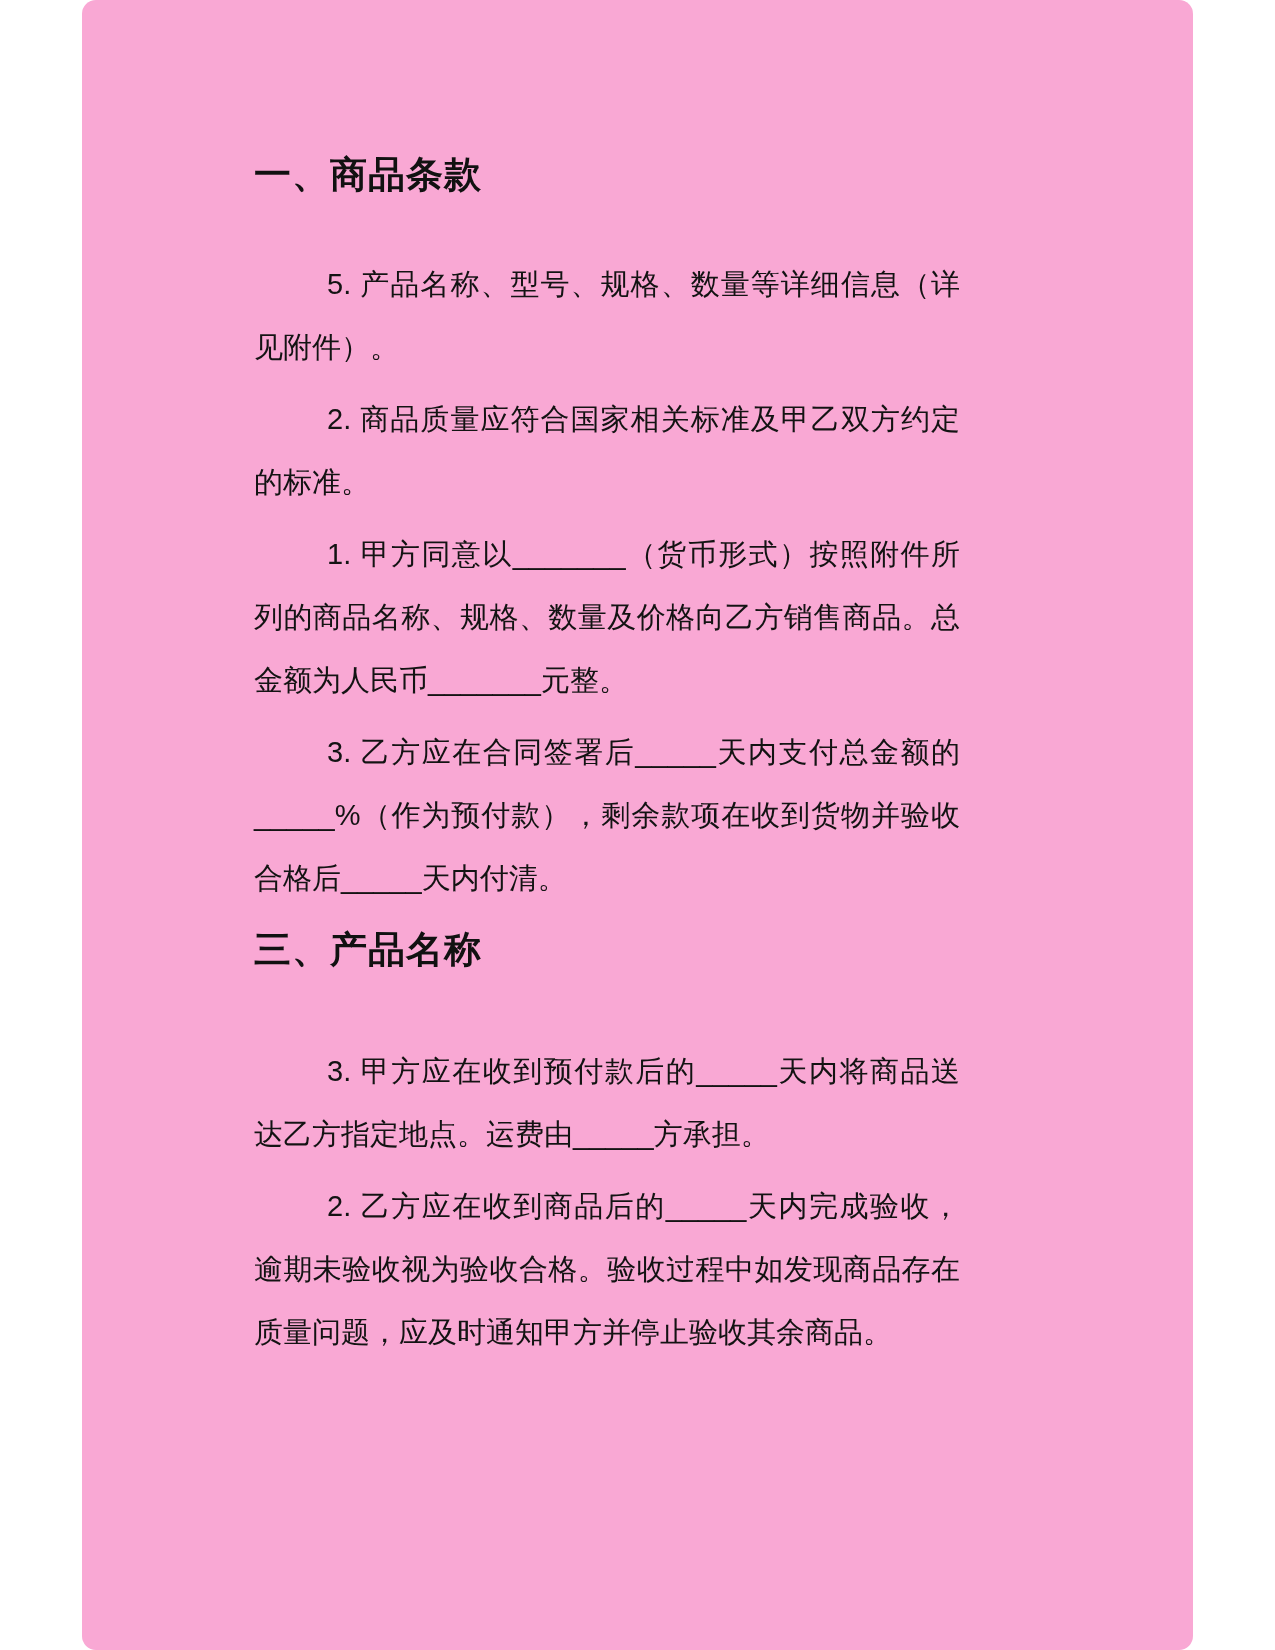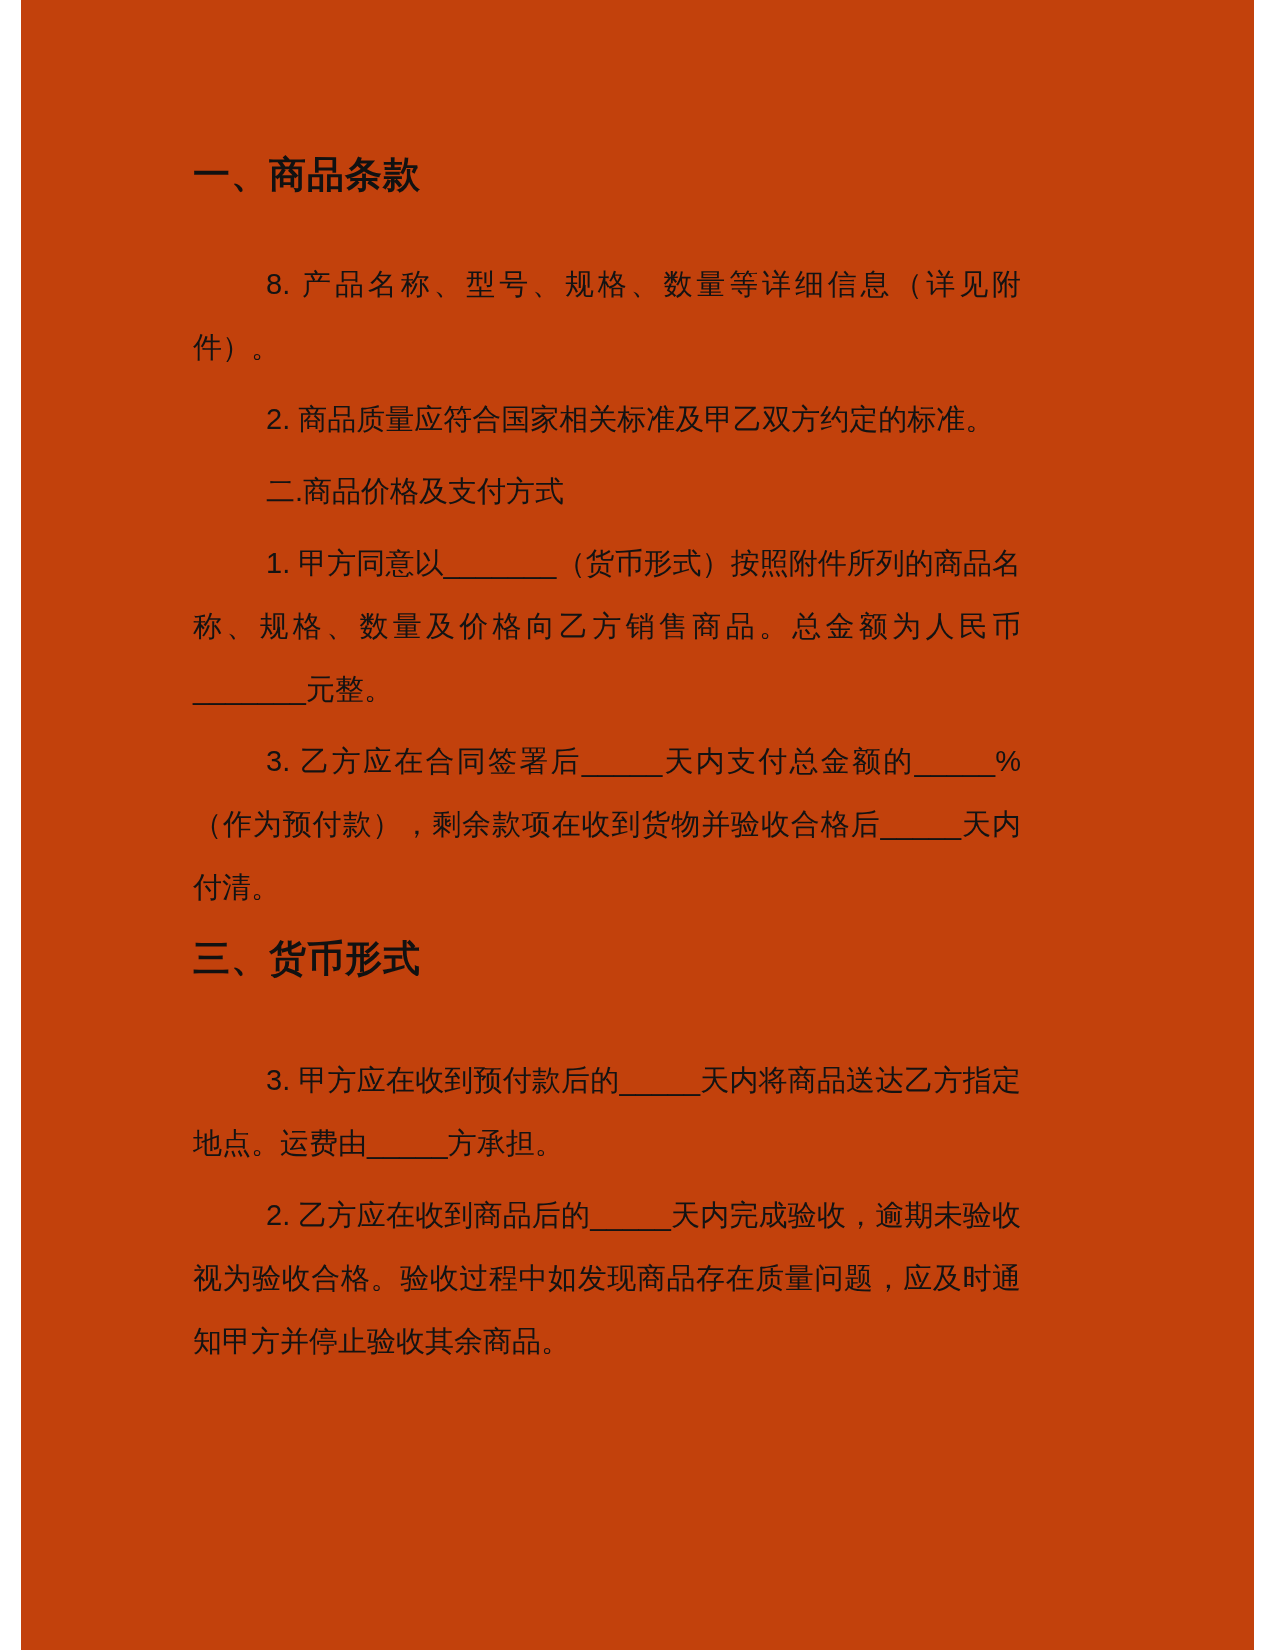--- a/index.html
+++ b/index.html
@@ -2,27 +2,28 @@
 <html lang="zh"><head>
 <meta charset="utf-8">
 <style>
   html, body {
     margin: 0;
     padding: 0;
     background: #ffffff;
   }
   .page {
     position: relative;
-    width: 1233px;
+    width: 1111px;
     height: 1650px;
     margin: 0 auto;
-    background: #c2410c;
+    background: #f9a8d4;
     overflow: hidden;
     font-family: "Liberation Sans", "DejaVu Sans", sans-serif;
     color: #131313;
+    border-radius: 14px;
   }
   .content {
     box-sizing: border-box;
     padding: 147px 233px 0 172px; 
     text-align: justify;
   }
   .section-heading {
     font-size: 37px;
     font-weight: 700;
     line-height: 56px;
@@ -53,30 +54,29 @@
   }
 </style>
 </head>
 <body>
 
 <div class="page">
   <div class="content">
 
     <h1 class="section-heading">一、商品条款</h1>
 
-    <p class="clause">8. 产品名称、型号、规格、数量等详细信息（详见附件）。</p>
+    <p class="clause">5. 产品名称、型号、规格、数量等详细信息（详见附件）。</p>
 
     <p class="clause">2. 商品质量应符合国家相关标准及甲乙双方约定的标准。</p>
 
-    <p class="subheading">二.商品价格及支付方式</p>
 
     <p class="clause">1. 甲方同意以_______（货币形式）按照附件所列的商品名称、规格、数量及价格向乙方销售商品。总金额为人民币_______元整。</p>
 
     <p class="clause">3. 乙方应在合同签署后_____天内支付总金额的_____%（作为预付款），剩余款项在收到货物并验收合格后_____天内付清。</p>
 
-    <h1 class="section-heading secondary">三、货币形式</h1>
+    <h1 class="section-heading secondary">三、产品名称</h1>
 
     <p class="clause">3. 甲方应在收到预付款后的_____天内将商品送达乙方指定地点。运费由_____方承担。</p>
 
     <p class="clause">2. 乙方应在收到商品后的_____天内完成验收，逾期未验收视为验收合格。验收过程中如发现商品存在质量问题，应及时通知甲方并停止验收其余商品。</p>
 
   </div>
 </div>
 
 </body></html>

